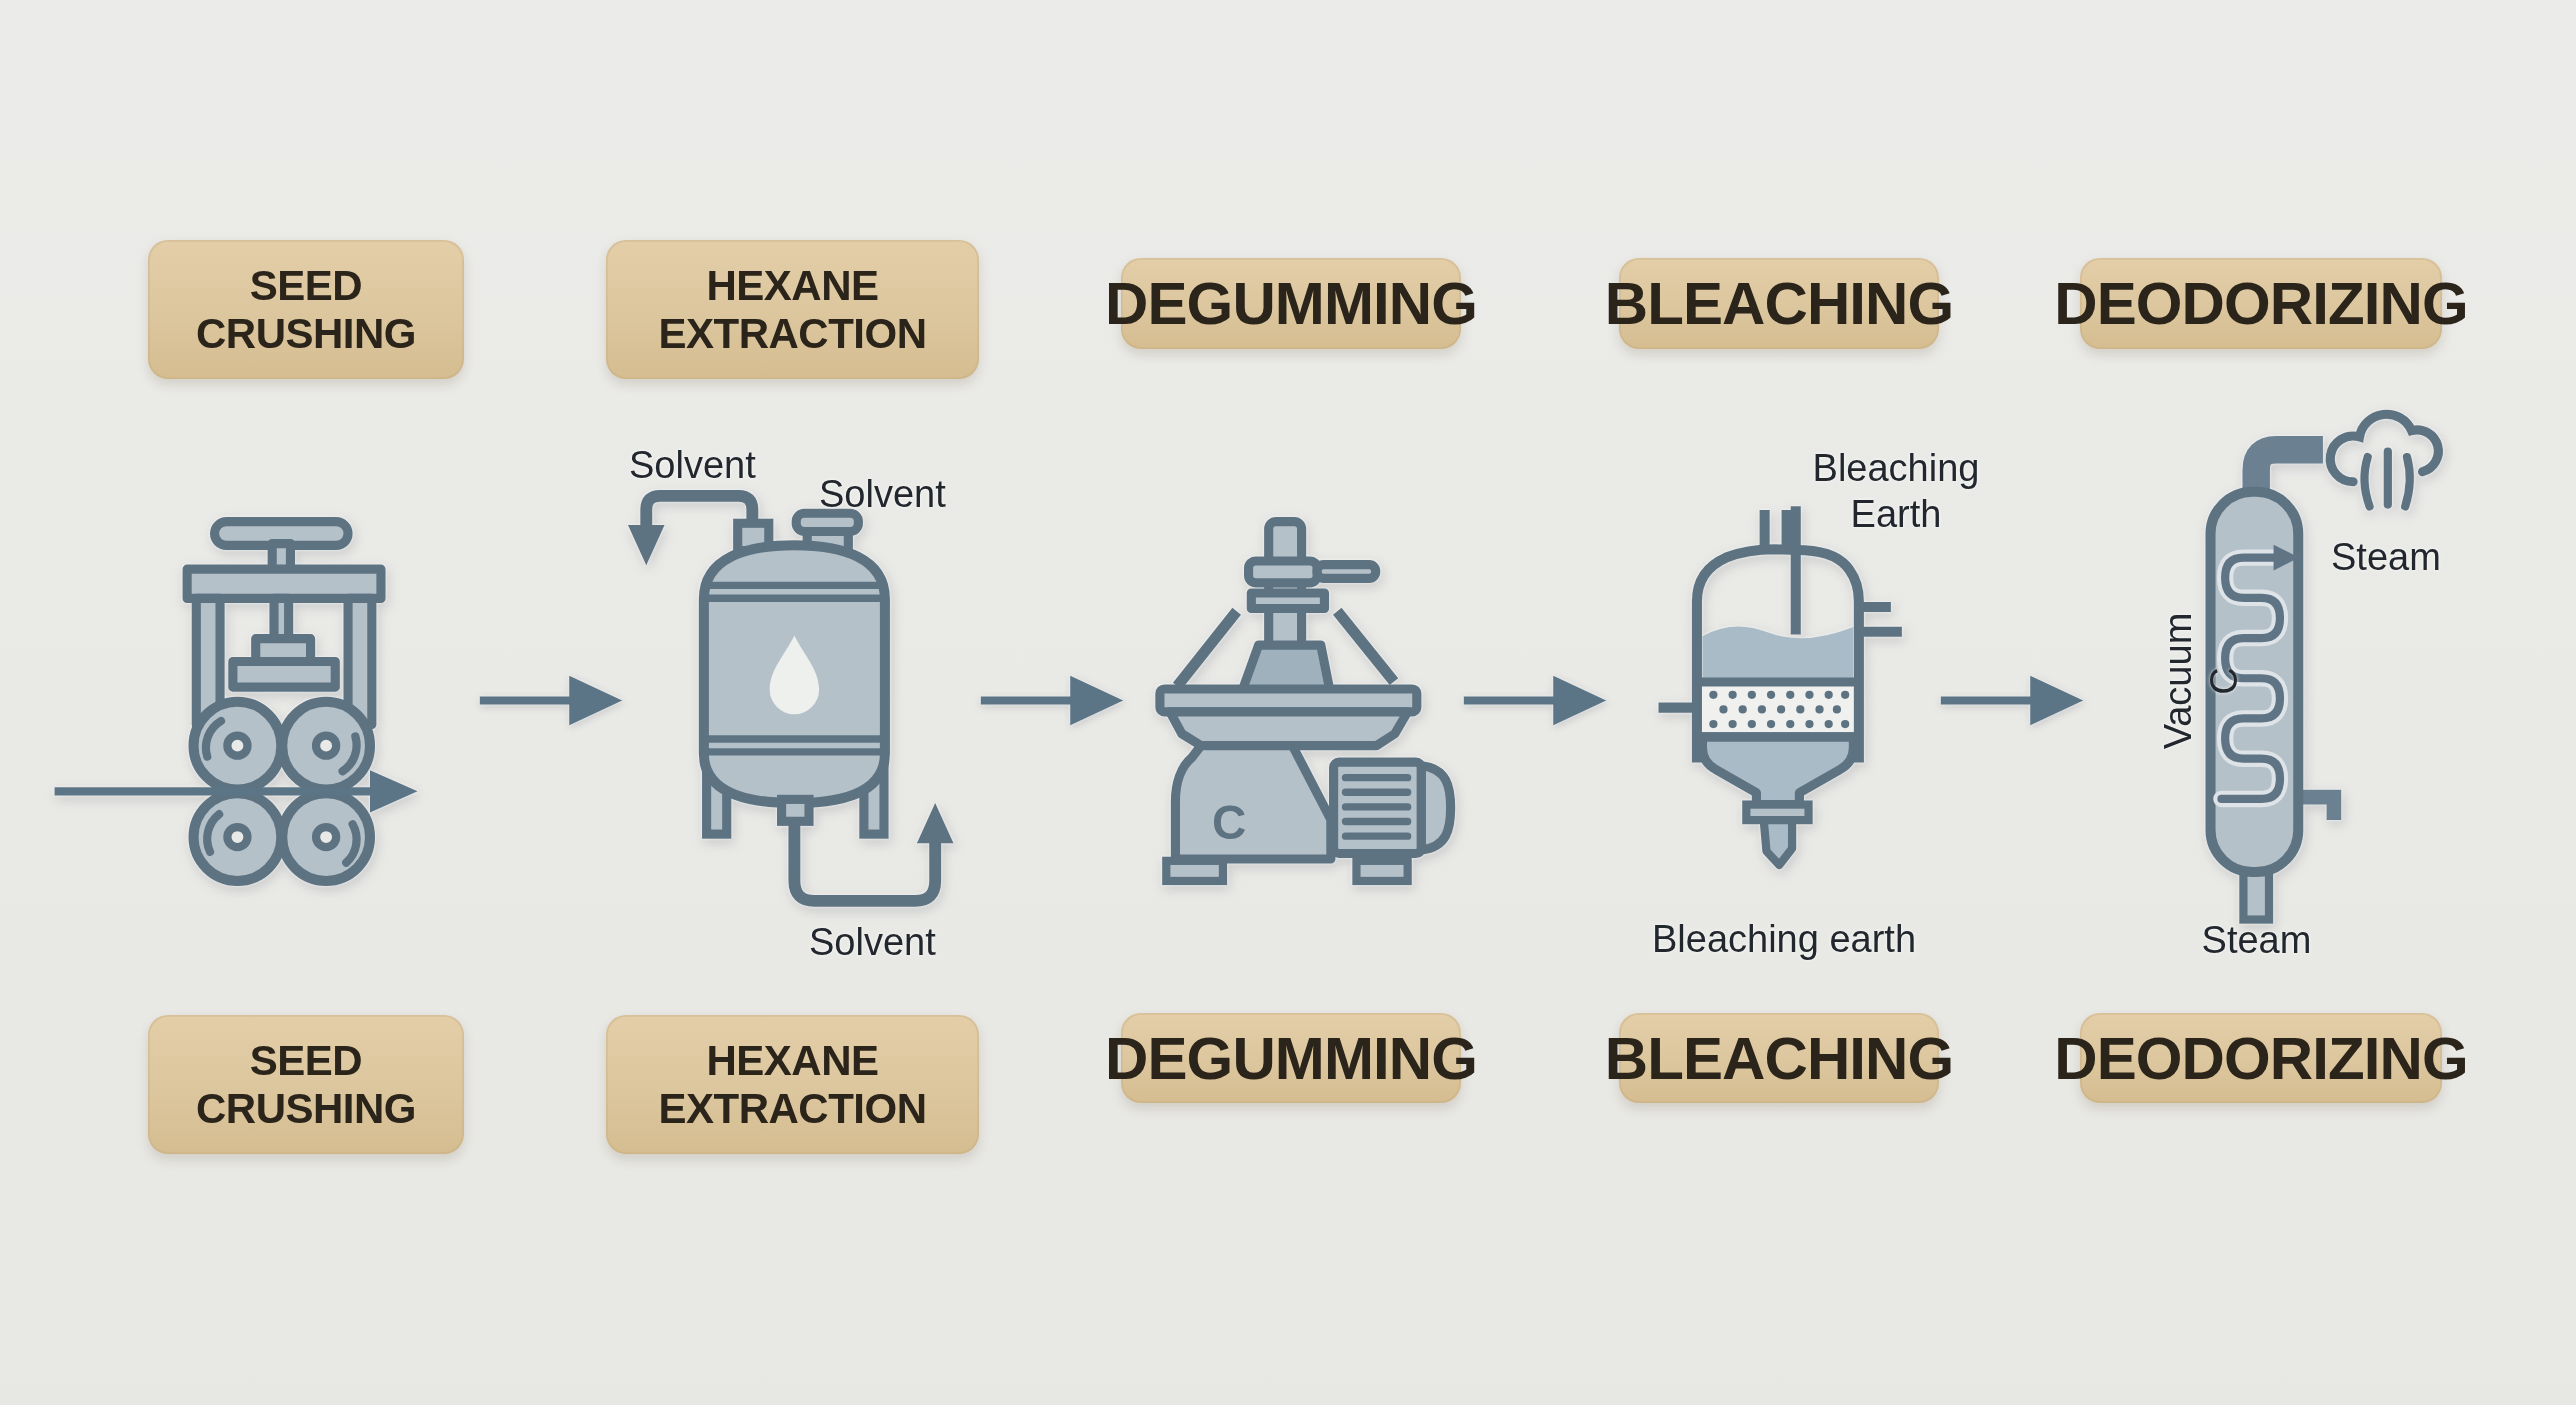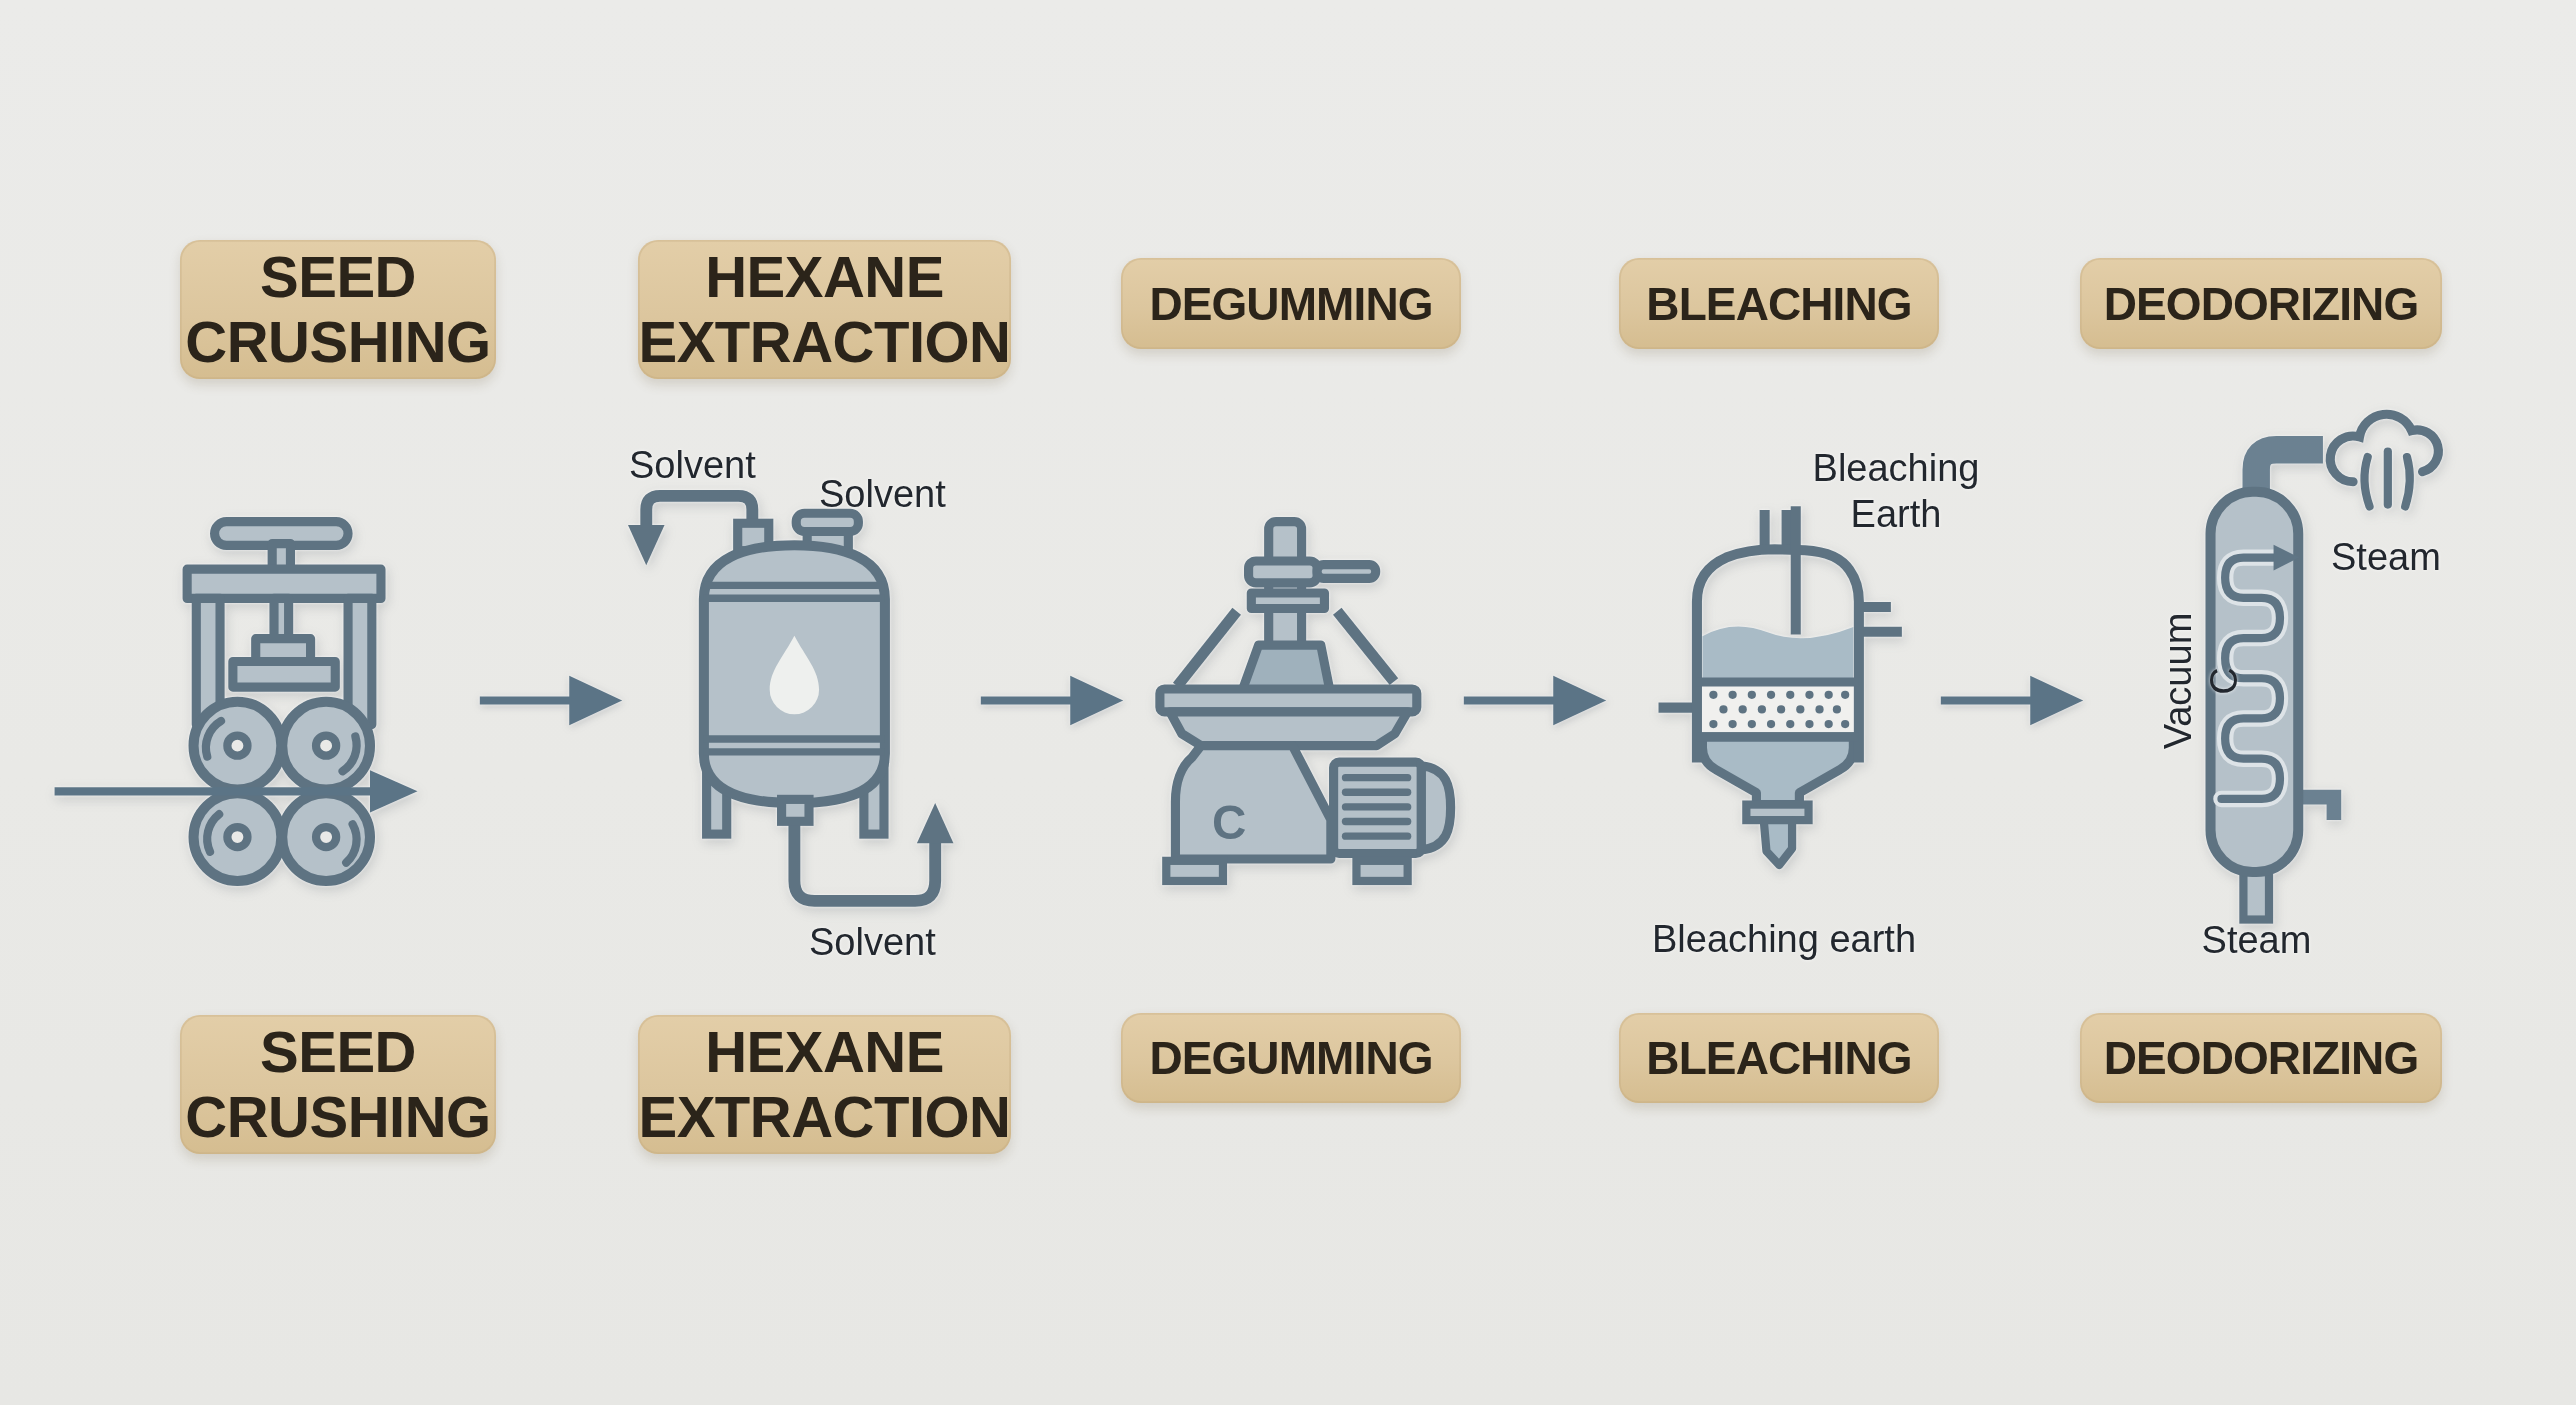--- a/index.html
+++ b/index.html
@@ -8,22 +8,22 @@
     background:linear-gradient(180deg,#ebebe9 0%,#e9e9e6 55%,#e7e7e4 100%);
     font-family:"Liberation Sans", sans-serif;
   }
   .badge{
     position:absolute;display:flex;align-items:center;justify-content:center;
     text-align:center;font-weight:bold;color:#2b241a;
     background:linear-gradient(180deg,#e3cea8 0%,#dcc69e 55%,#d5bd90 100%);
     border-radius:20px;padding:0 7.3px;box-sizing:border-box;
     box-shadow:0 5.5px 11px rgba(110,95,60,.18), inset 0 0 0 1.8px rgba(195,170,125,.35);
   }
-  .badge.two{font-size:58px;line-height:1.12;letter-spacing:-0.5px;margin-left:32px;}
-  .badge.one{font-size:46px;letter-spacing:-0.9px;white-space:nowrap;}
+  .badge.two{font-size:42px;line-height:1.12;letter-spacing:-0.5px;}
+  .badge.one{font-size:60px;letter-spacing:-0.9px;white-space:nowrap;}
   .annot{
     position:absolute;font-size:38px;color:#22272e;line-height:1.2;
     text-shadow:0 0 3.7px rgba(255,255,255,.8);
   }
   .annot.center{text-align:center;}
   .icon,.flow{position:absolute;}
   .icon{filter:drop-shadow(0 0 1.8px rgba(255,255,255,.85)) drop-shadow(2.7px 4.6px 5.5px rgba(90,100,110,.22));}
   .flow{filter:drop-shadow(0 0 1.8px rgba(255,255,255,.8)) drop-shadow(1.8px 2.7px 3.7px rgba(90,100,110,.25));}
   .vrot{transform:rotate(-90deg);transform-origin:center center;}
 </style>

